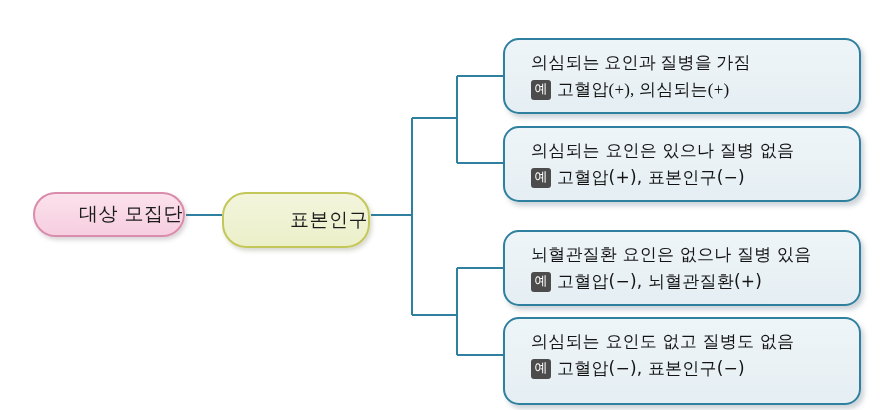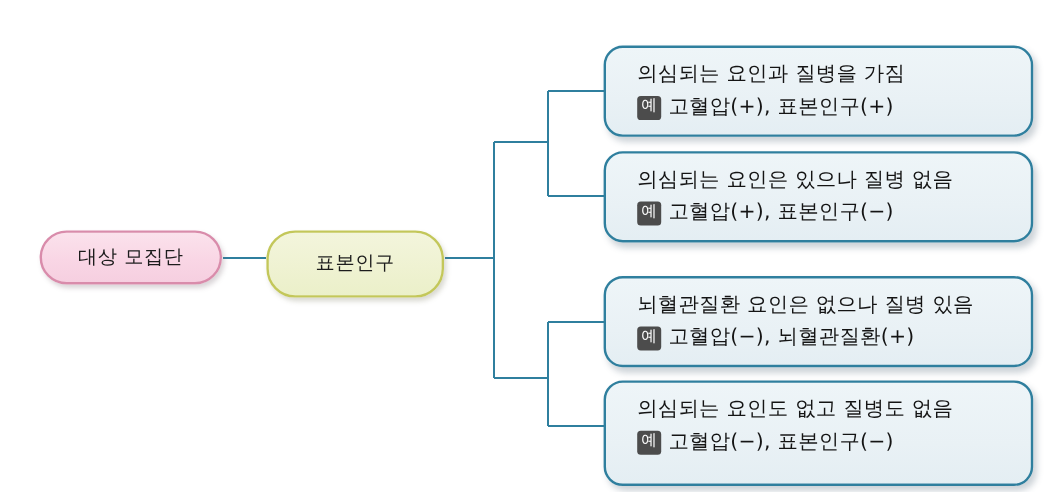--- a/index.html
+++ b/index.html
@@ -25,24 +25,24 @@
     left: 0; top: 0;
     width: 886px;
     height: 410px;
     pointer-events: none;
   }
   
   .capsule {
     position: absolute;
     display: flex;
     align-items: center;
-    justify-content: center;
+    justify-content: flex-end;
     border-radius: 24px;
     box-sizing: border-box;
-    font-size: 16px;
+    font-size: 19px;
     letter-spacing: 0.5px;
     color: #1c1c1c;
   }
   .capsule .cap-label {
     display: block;
     line-height: 1;
     padding-bottom: 2px;
   }
   #node-population {
     left: 33px;
@@ -94,21 +94,21 @@
     border-radius: 3px;
     background: #4c4c4c;
     color: #ffffff;
     font-size: 13px;
     line-height: 20px;
     margin-right: 6px;
     flex: 0 0 auto;
     padding-bottom: 1px;
     box-sizing: border-box;
   }
-  #box-1 { top: 38px;  height: 76px; }
+  #box-1 { top: 38px;  height: 76px; font-family: Liberation Serif, serif; }
   #box-2 { top: 126px; height: 76px; }
   #box-3 { top: 230px; height: 76px; }
   #box-4 { top: 317px; height: 88px; }
 </style>
 </head>
 <body>
 
 <div id="canvas">
 
   <svg id="connectors" viewBox="0 0 886 410" width="886" height="410" aria-hidden="true">
@@ -140,21 +140,21 @@
   </div>
 
   <div class="capsule" id="node-sample">
     <span class="cap-label">표본인구</span>
   </div>
 
   <div class="outcome-box" id="box-1">
     <div class="outcome-line">의심되는 요인과 질병을 가짐</div>
     <div class="outcome-line example-line">
       <span class="ex-badge">예</span>
-      <span>고혈압(+), 표본인구(+)</span>
+      <span>고혈압(+), 의심되는(+)</span>
     </div>
   </div>
 
   <div class="outcome-box" id="box-2">
     <div class="outcome-line">의심되는 요인은 있으나 질병 없음</div>
     <div class="outcome-line example-line">
       <span class="ex-badge">예</span>
       <span>고혈압(+), 표본인구(−)</span>
     </div>
   </div>

